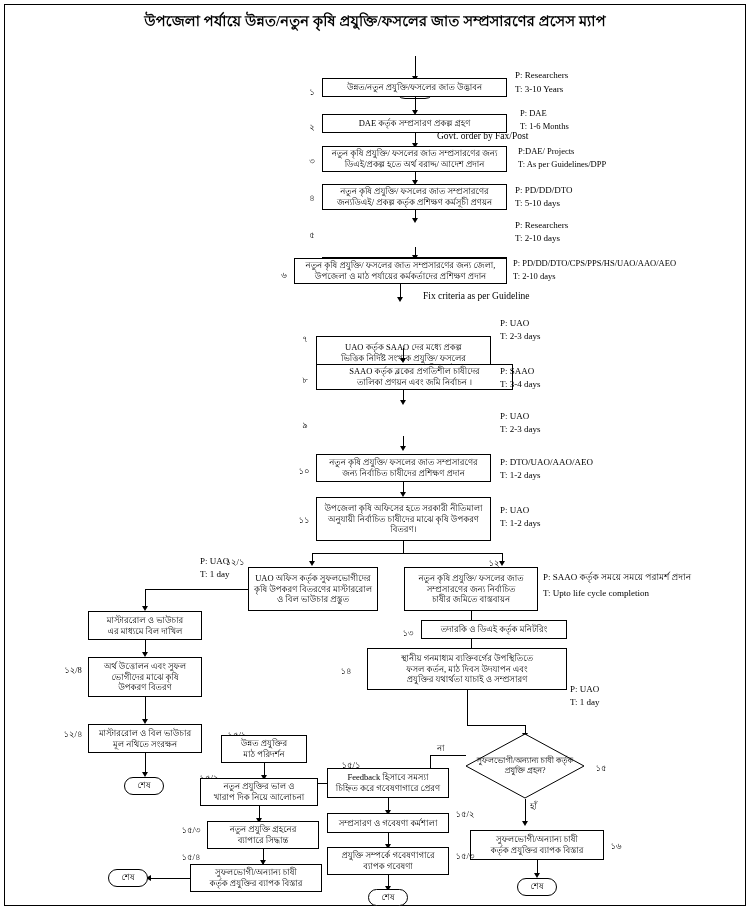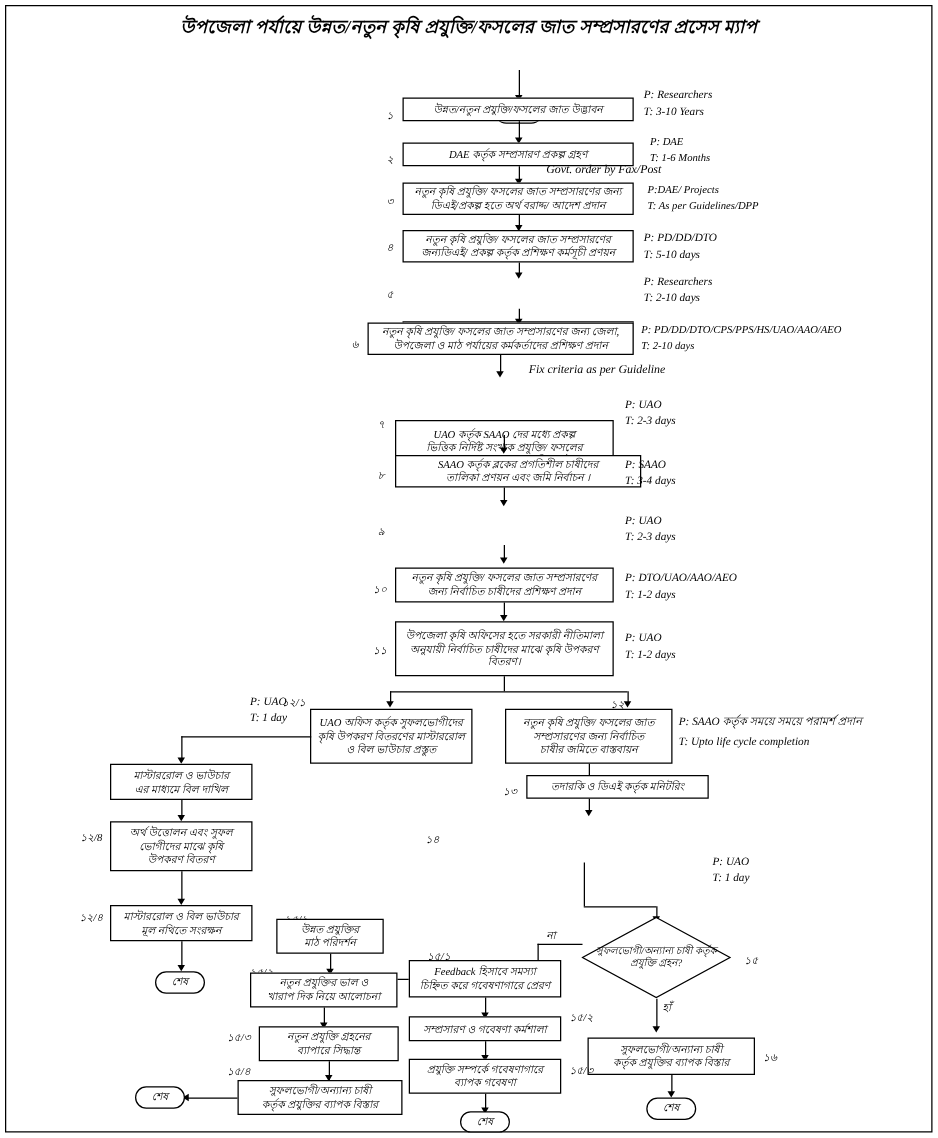--- a/index.html
+++ b/index.html
@@ -10,21 +10,20 @@
   body {
     font-family: "Liberation Serif", serif;
     color: #000000;
   }
   #page {
     position: relative;
     width: 750px;
     height: 910px;
     overflow: hidden;
     background: #ffffff;
-    font-style: italic;
   }
   .frame {
     position: absolute;
     left: 4px;
     top: 4px;
     width: 742px;
     height: 902px;
     border: 1px solid #000;
     box-sizing: border-box;
   }
@@ -265,20 +264,23 @@
   <div class="term" style="left:124px; top:777px; width:40px; height:18px;">শেষ</div>
 
   <div class="vline" style="left:471px; top:611px; height:15px;"></div>
   <div class="arrow-d" style="left:467.5px; top:623px;"></div>
   <div class="num" style="left:400px; top:627px; width:16px;">১৩</div>
   <div class="box" style="left:421px; top:620px; width:146px; height:19px;">তদারকি ও ডিএই কর্তৃক মনিটরিং</div>
   <div class="vline" style="left:471px; top:639px; height:12px;"></div>
   <div class="arrow-d" style="left:467.5px; top:648px;"></div>
 
   <div class="num" style="left:338px; top:665px; width:16px;">১৪</div>
+  <div class="box" style="left:367px; top:648px; width:200px; height:42px; white-space:pre-line;">স্থানীয় গনমাধ্যম ব্যক্তিবর্গের উপস্থিতিতে
+ফসল কর্তন, মাঠ দিবস উদযাপন এবং
+প্রযুক্তির যথার্থতা যাচাই ও সম্প্রসারণ</div>
   <div class="note" style="left:570px; top:684px;">P: UAO</div>
   <div class="note" style="left:570px; top:697px;">T: 1 day</div>
 
   <div class="vline" style="left:467px; top:690px; height:35px;"></div>
   <div class="hline" style="left:467px; top:725px; width:58px;"></div>
   <div class="vline" style="left:525px; top:725px; height:10px;"></div>
   <div class="arrow-d" style="left:521.5px; top:733px;"></div>
 
   <div class="diamond" style="left:465px; top:733px; width:120px; height:66px;">
     <svg width="120" height="66" viewBox="0 0 120 66">

